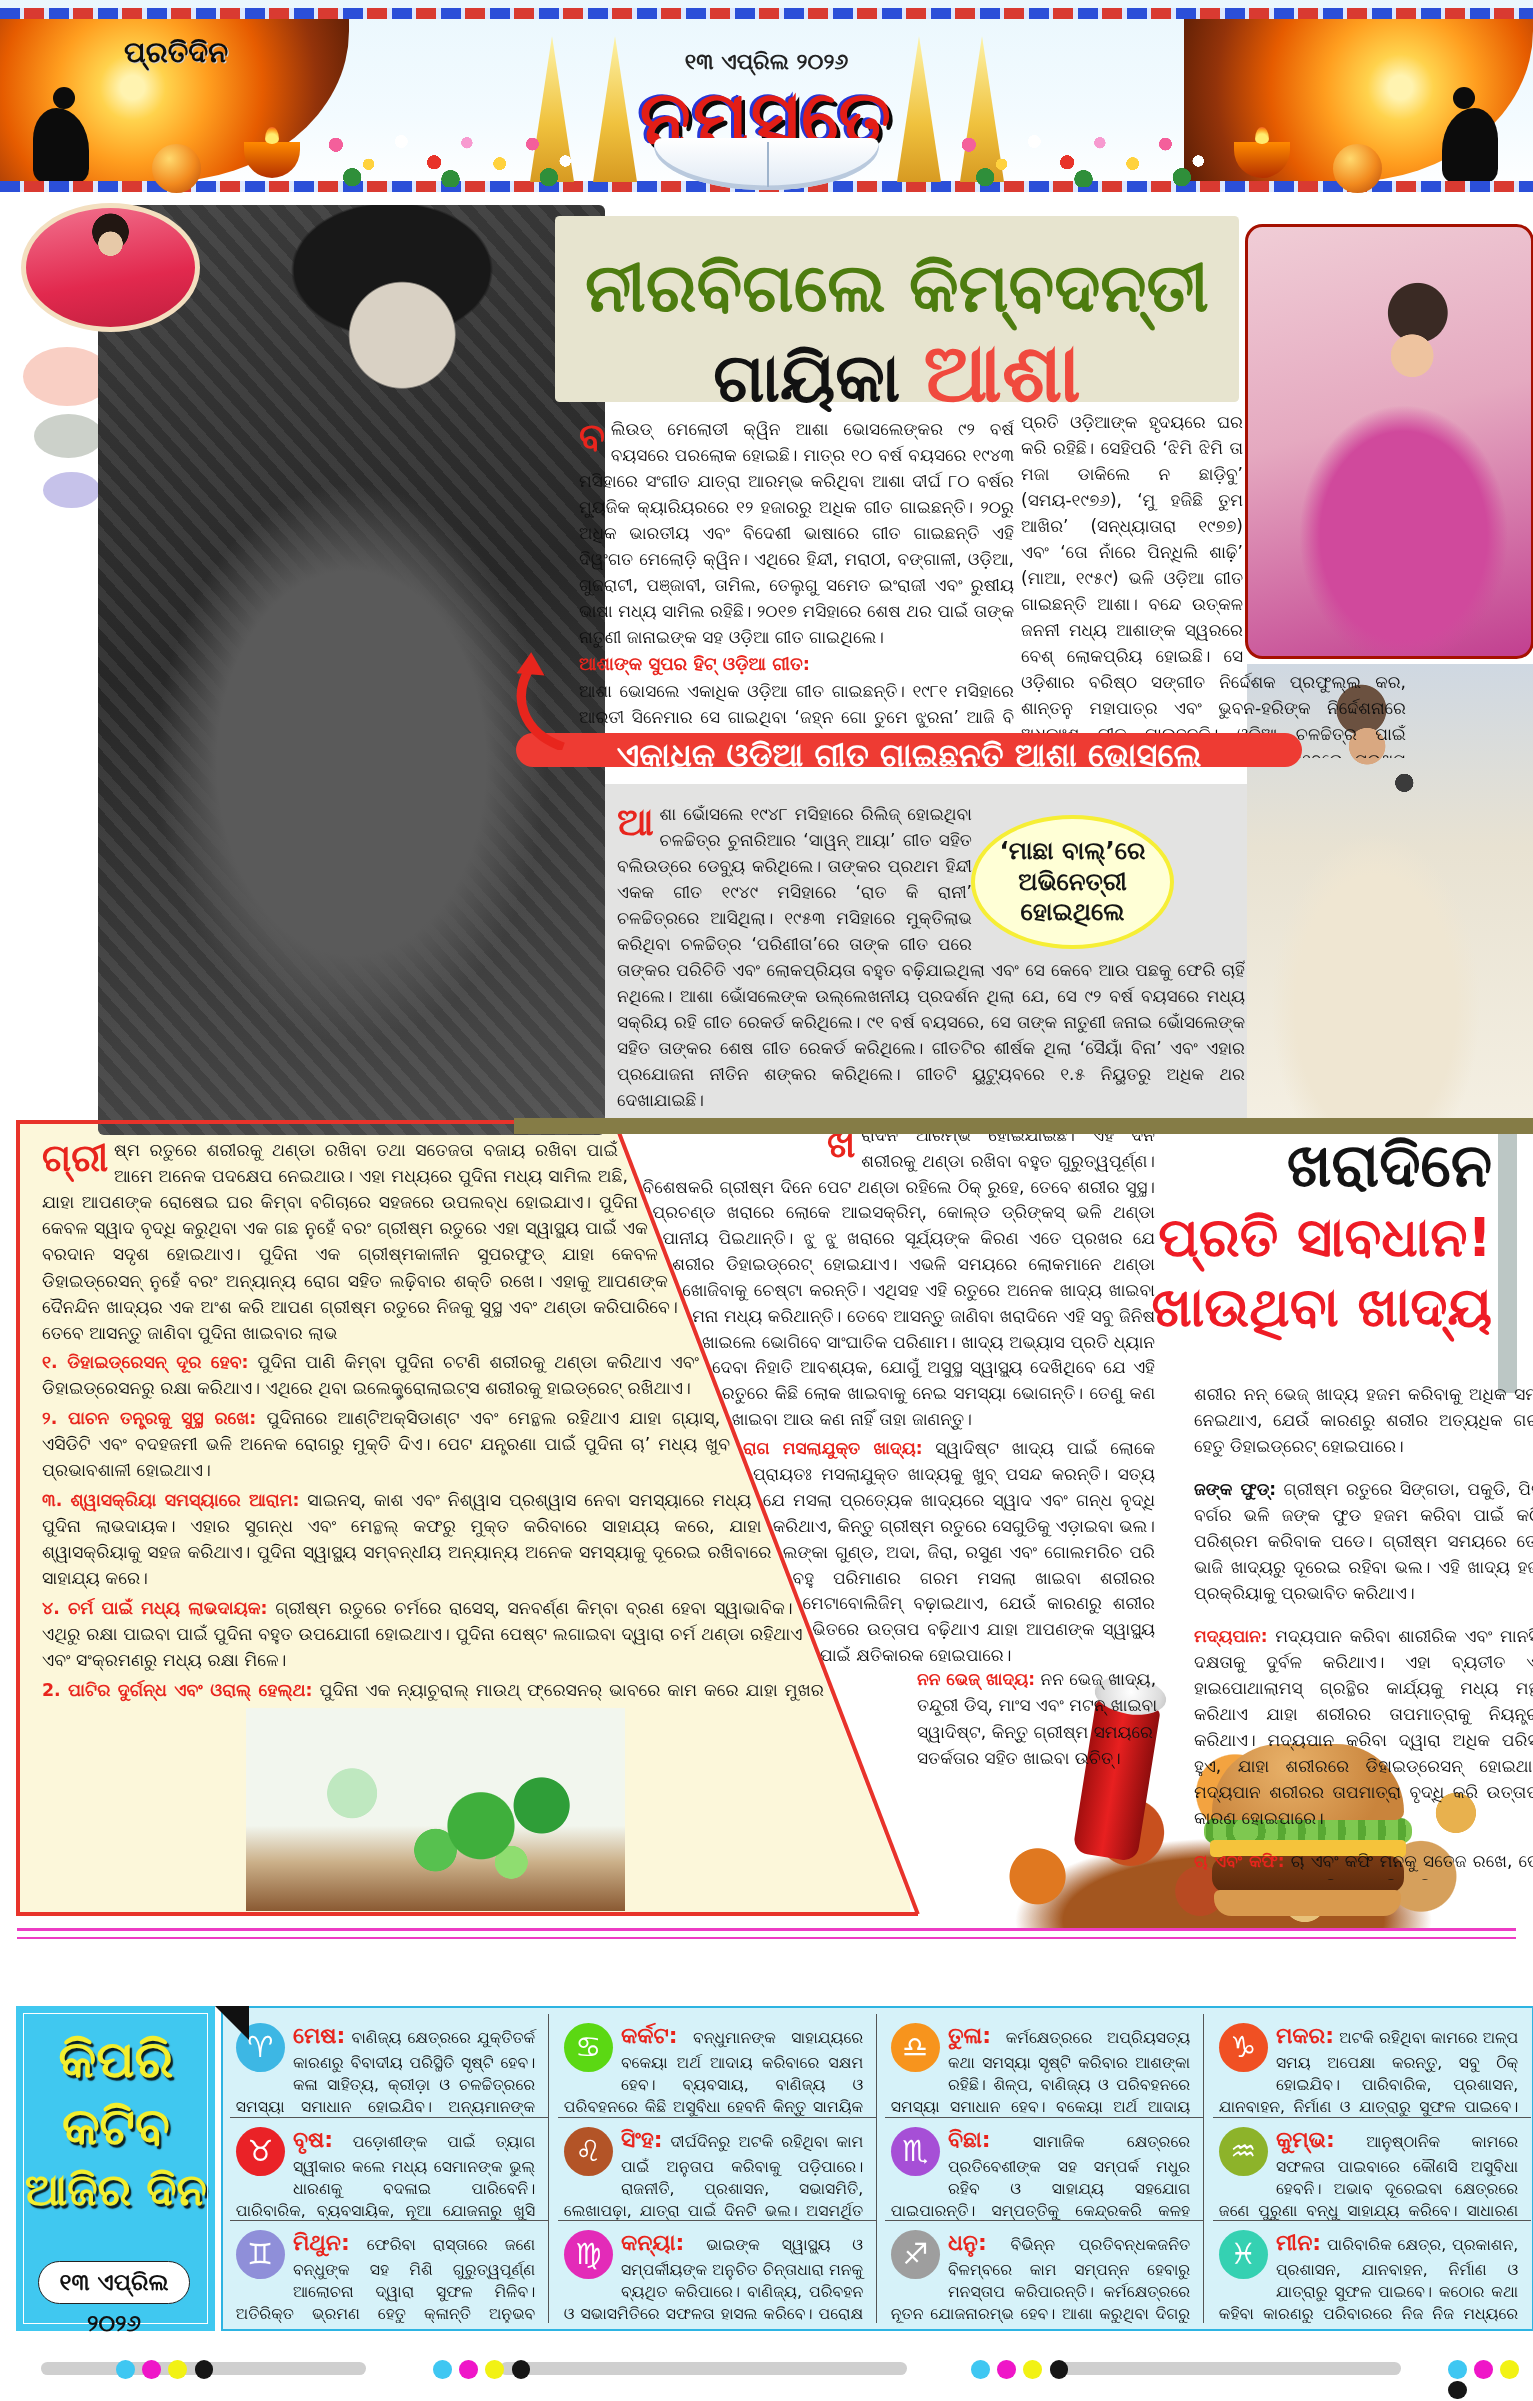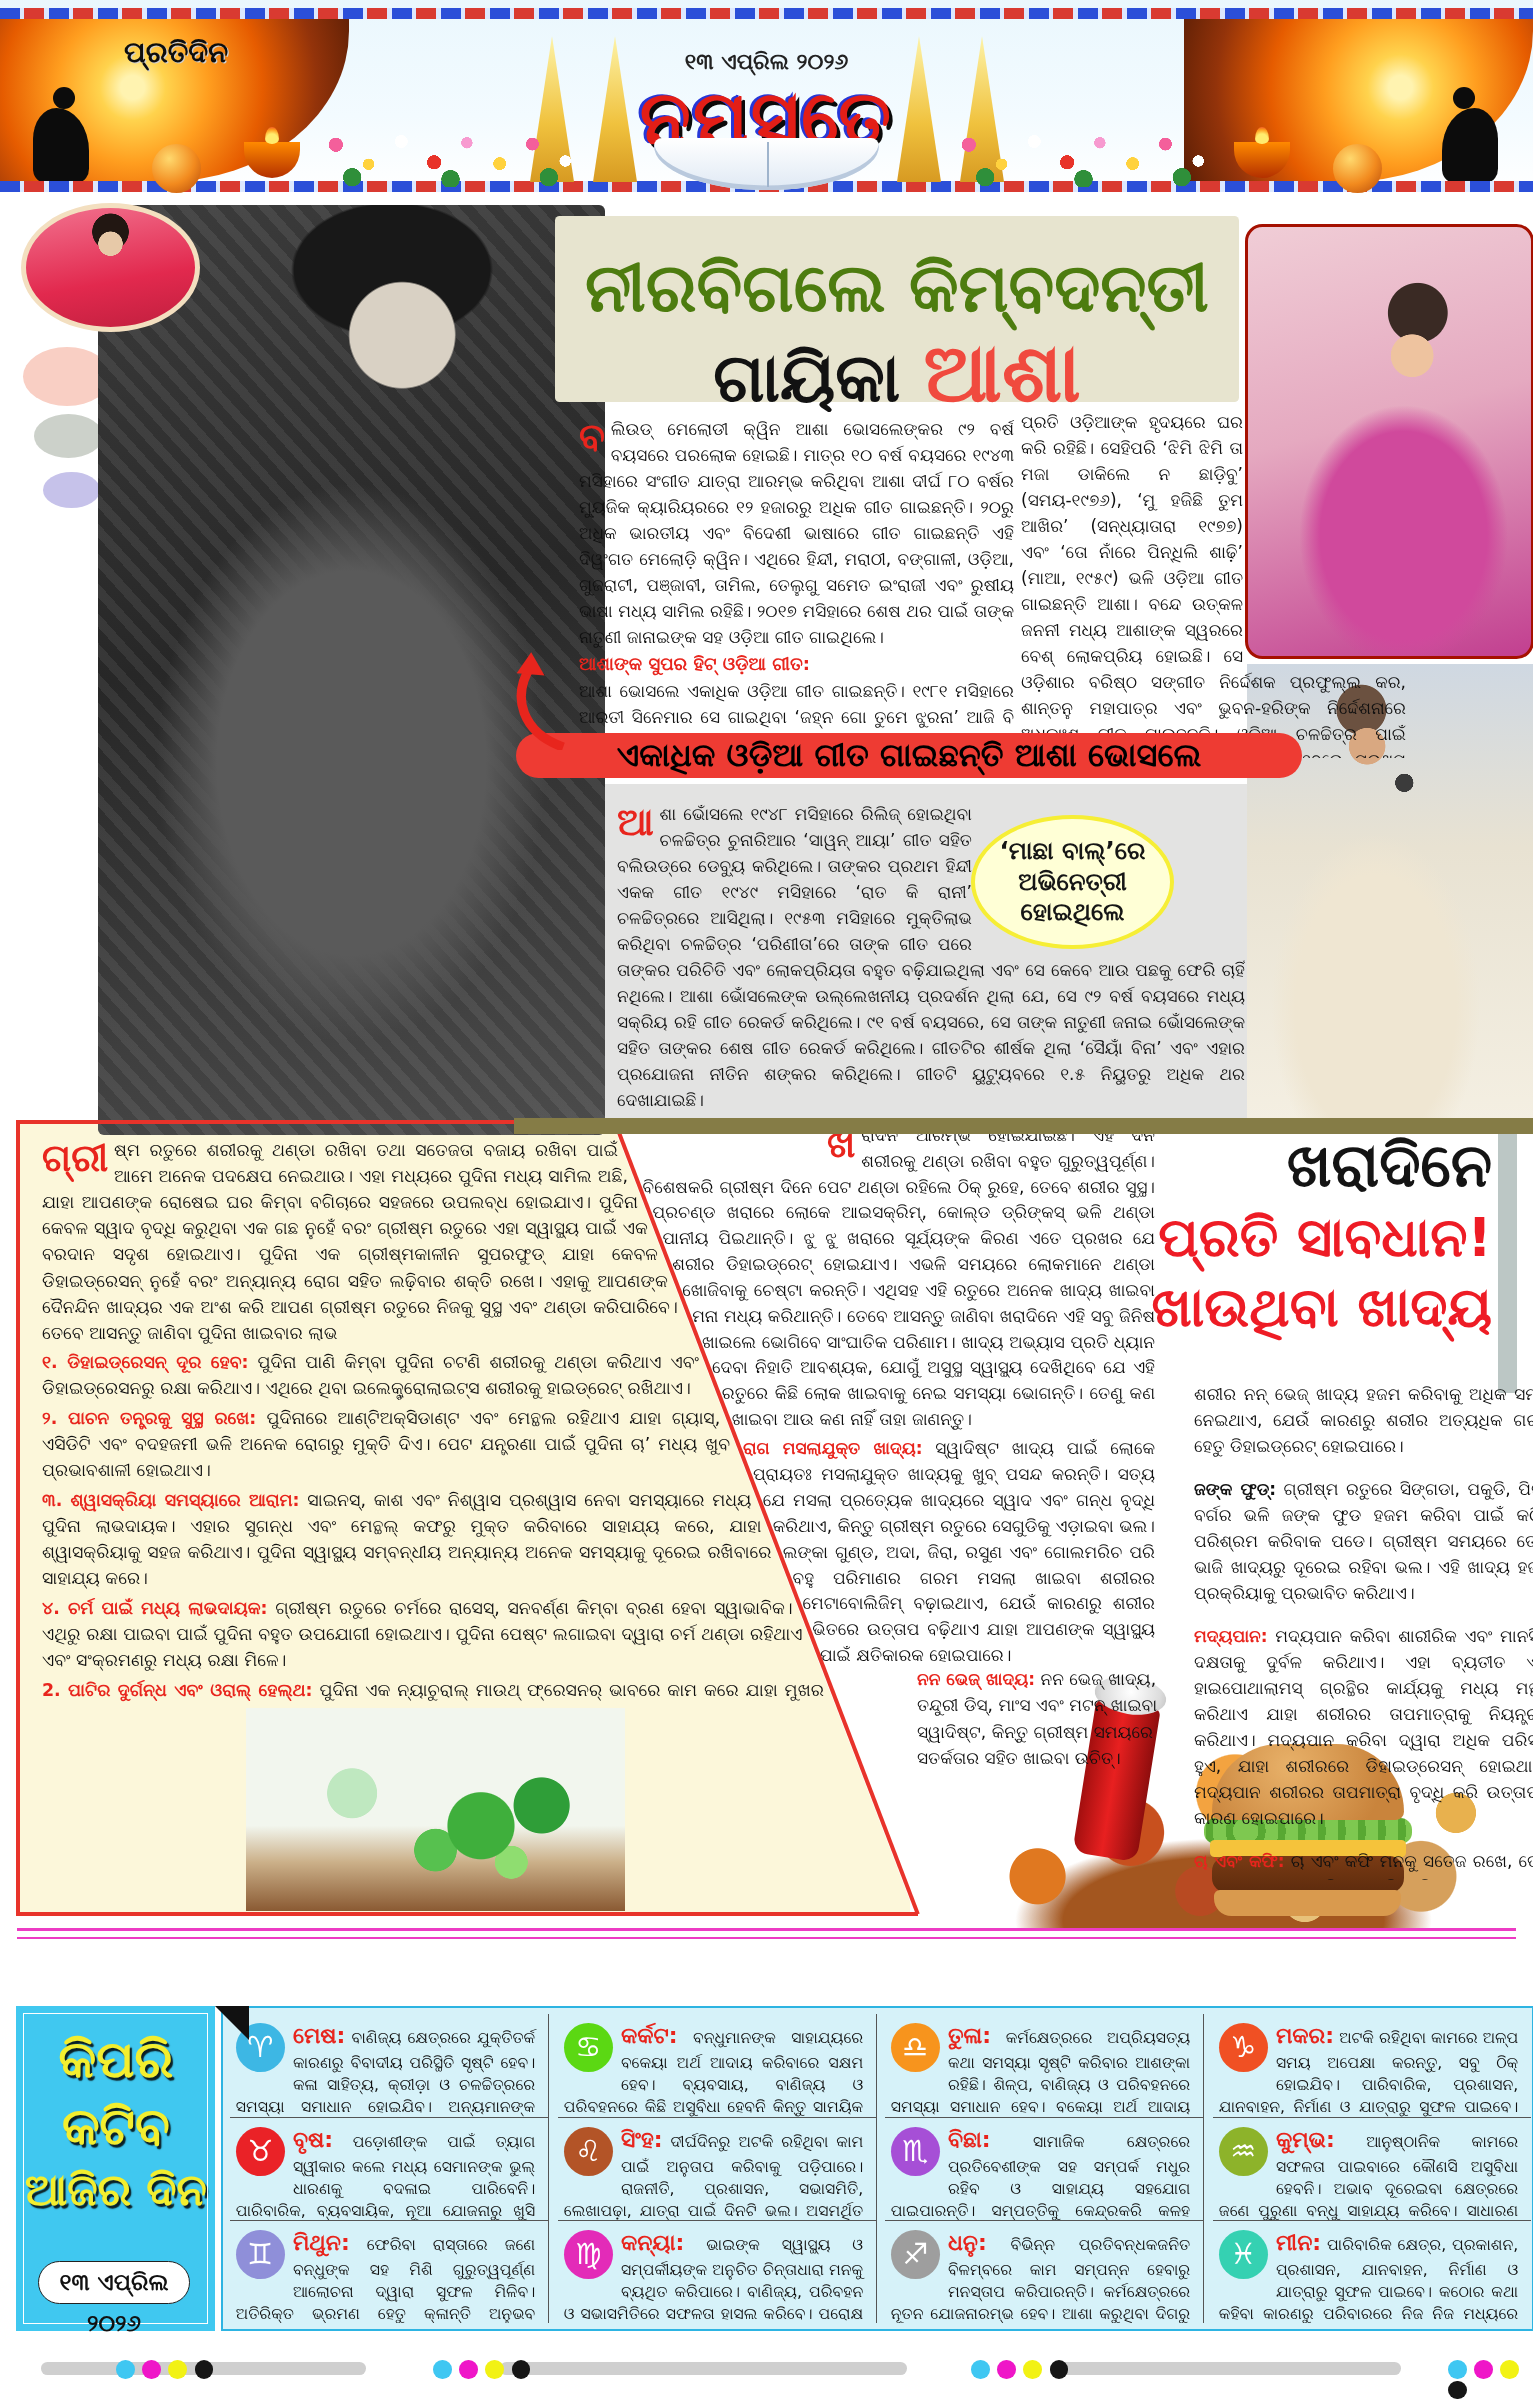--- a/index.html
+++ b/index.html
@@ -83,22 +83,22 @@
       radial-gradient(circle 41px at 40% 10%,#6b5140 0 60%,transparent 62%),
       radial-gradient(circle 15px at 55% 26%,#3b3b3b 0 60%,transparent 62%),
       radial-gradient(ellipse 134px 221px at 45% 75%,#efe6d2 0 60%,transparent 78%),
       linear-gradient(180deg,#cfd8e2 0%,#e8e2d2 40%,#f4efe2 100%);}
   .body-text{font-size:17px;line-height:1.53;text-align:justify;color:#101010;overflow:hidden;z-index:3;position:absolute;}
   .drop{float:left;font-size:38px;line-height:.9;font-weight:900;color:#e8251d;padding:3.5px 5.8px 0 0;}
   .subhead-red{color:#e8251d;font-weight:900;font-size:18px;}
   .col1{left:579px;top:416px;width:435px;height:317px;}
   .col2{left:1021px;top:409px;width:385px;height:349px;}
   .col2 .flo{float:right;width:163px;height:252px;}
-  .banner{position:absolute;left:516px;top:733px;width:786px;height:45px;z-index:5;background:#ee3b33;
-    border-radius:25.6px;color:#000000;font-size:32px;font-weight:900;text-align:center;line-height:45px;}
+  .banner{position:absolute;left:516px;top:733px;width:786px;height:34px;z-index:5;background:#ee3b33;
+    border-radius:25.6px;color:#ffffff;font-size:32px;font-weight:900;text-align:center;line-height:45px;}
   .arrow-wrap{position:absolute;left:499px;top:651px;width:76px;height:99px;z-index:6;}
   .graybox{position:absolute;left:514px;top:784px;width:1020px;height:336px;z-index:1;background:#e3e3e2;}
   .gtext{left:617px;top:801px;width:628px;height:314px;}
   .gtext .flo{float:right;width:273px;height:150px;}
   .bubble{position:absolute;left:971px;top:815px;width:203px;height:134px;z-index:6;
     background:#ffffd6;border:4.6px solid #f6ee35;border-radius:50%;
     display:flex;flex-direction:column;justify-content:center;text-align:center;box-sizing:border-box;}
   .bubble div{font-size:24.4px;font-weight:900;color:#161616;line-height:1.25;}
   .olive{position:absolute;left:514px;top:1118px;width:1020px;height:16.3px;z-index:4;background:#857c46;}
 

